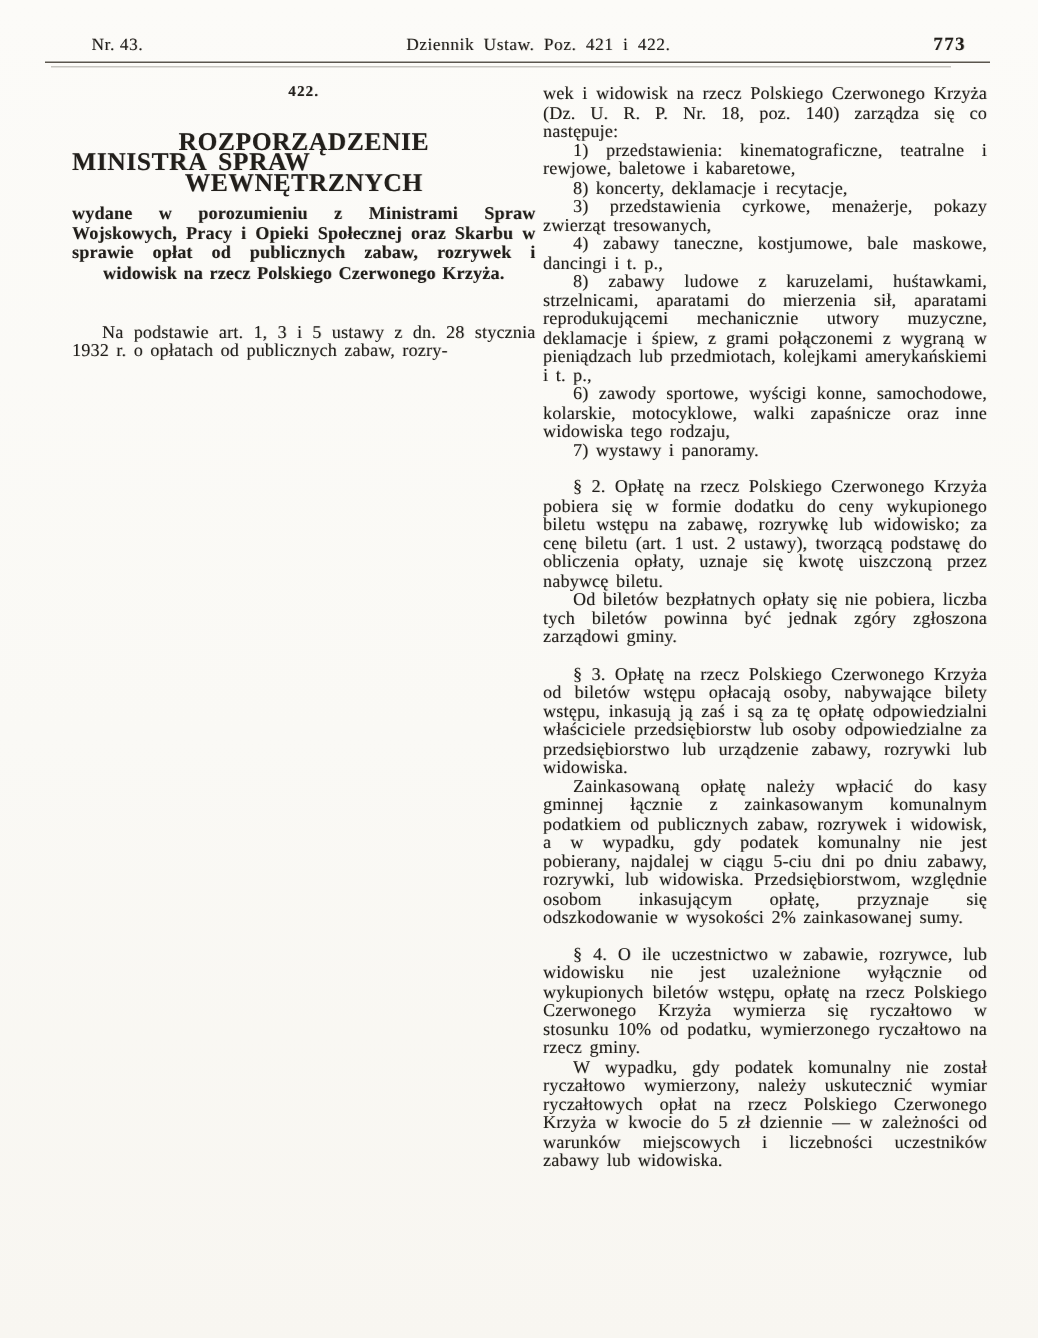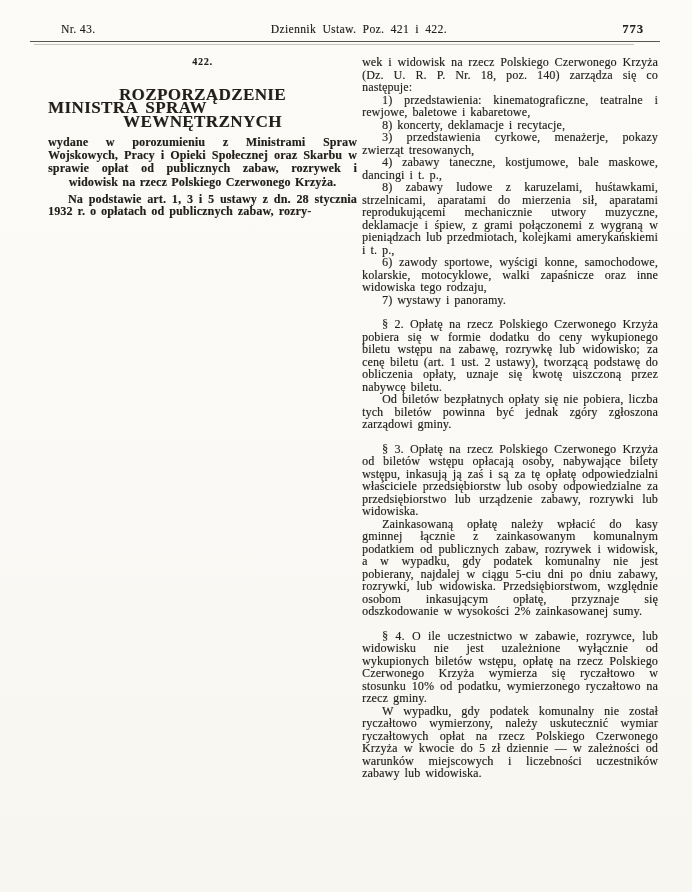--- a/index.html
+++ b/index.html
@@ -100,21 +100,21 @@
     line-height: 13.2px;
     text-align: justify;
     text-align-last: center;
     word-spacing: 1.2px;
   }
   .body-par {
     margin: 0;
   }
   .indent { text-indent: 20px; }
   .space-before { margin-top: 12px; }
-  .intro-par { margin-top: 4px; font-weight: bold; }
+  .intro-par { margin-top: 26px; }
 </style>
 </head>
 <body>
 
 <div class="page">
 
   <header class="running-head">
     <span>Nr. 43.</span>
     <span class="center-title">Dziennik Ustaw. Poz. 421 i 422.</span>
     <span class="page-no">773</span>

